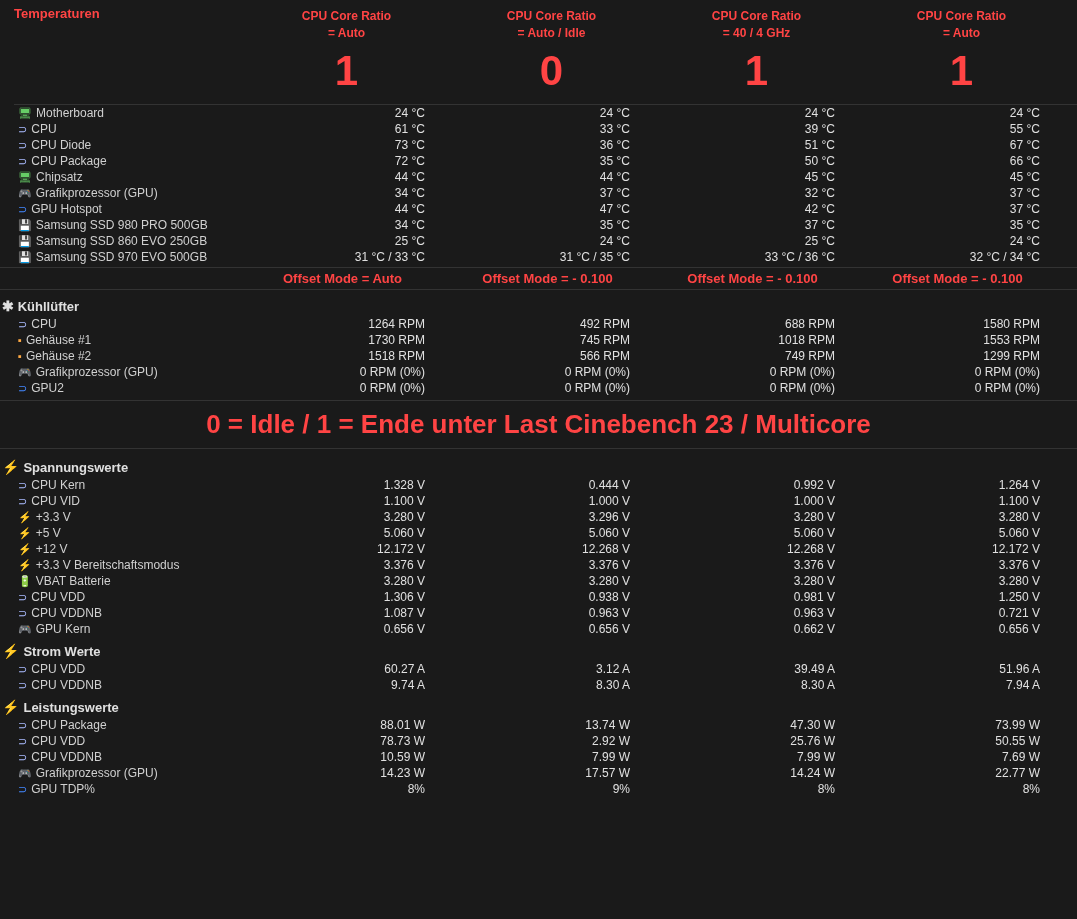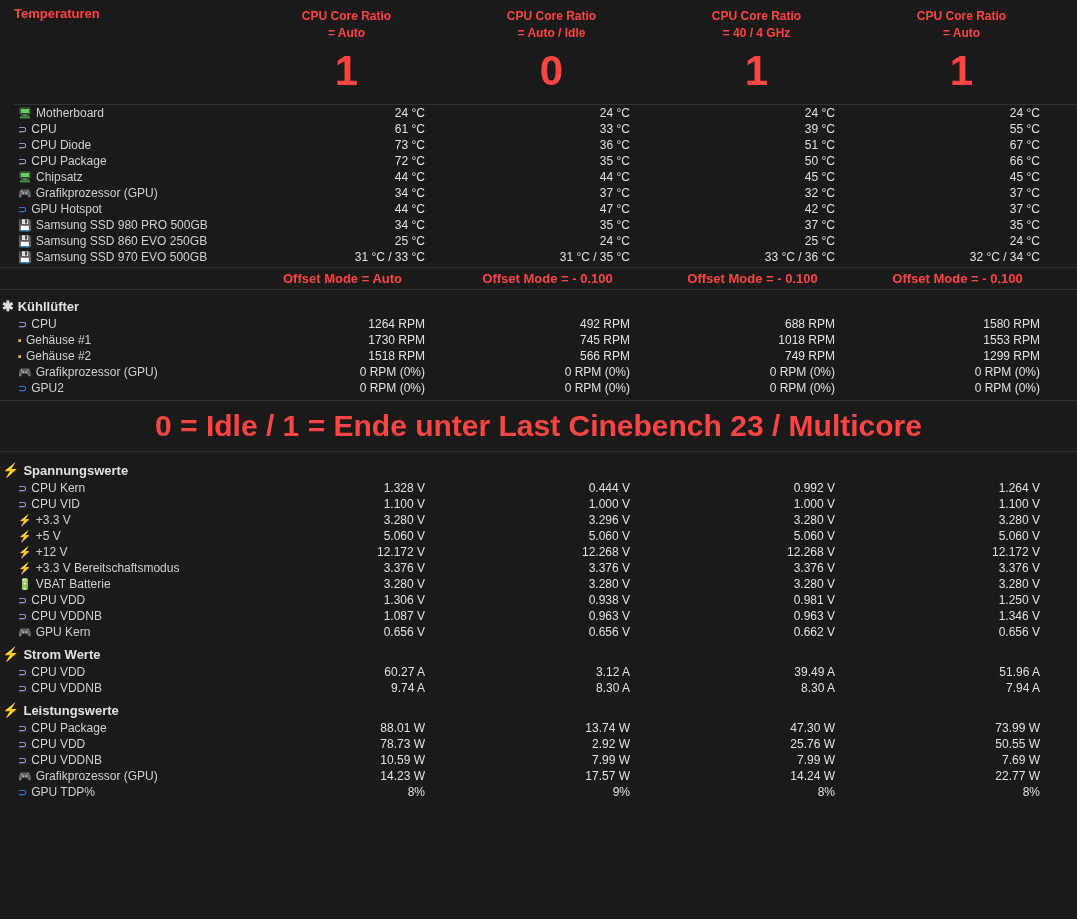--- a/index.html
+++ b/index.html
@@ -101,21 +101,21 @@
       width: 205px;
       min-width: 205px;
       text-align: center;
       color: #ff4444;
       font-weight: bold;
       font-size: 13px;
     }
     .big-message-row {
       text-align: center;
       color: #ff4444;
-      font-size: 30px;
+      font-size: 26px;
       font-weight: bold;
       padding: 8px 0;
       border-top: 1px solid #333;
       border-bottom: 1px solid #333;
       margin: 4px 0;
     }
     .indent {
       padding-left: 18px;
     }
     
@@ -428,21 +428,21 @@
       <div class="row-value">1.250 V</div>
     </div>
     <div class="data-row">
       <div class="row-label indent">
         <span class="row-icon icon-cpu">⊃</span>
         <span>CPU VDDNB</span>
       </div>
       <div class="row-value">1.087 V</div>
       <div class="row-value">0.963 V</div>
       <div class="row-value">0.963 V</div>
-      <div class="row-value">1.346 V</div>
+      <div class="row-value">0.721 V</div>
     </div>
     <div class="data-row">
       <div class="row-label indent">
         <span class="row-icon icon-gpu">🎮</span>
         <span>GPU Kern</span>
       </div>
       <div class="row-value">0.656 V</div>
       <div class="row-value">0.656 V</div>
       <div class="row-value">0.662 V</div>
       <div class="row-value">0.656 V</div>

